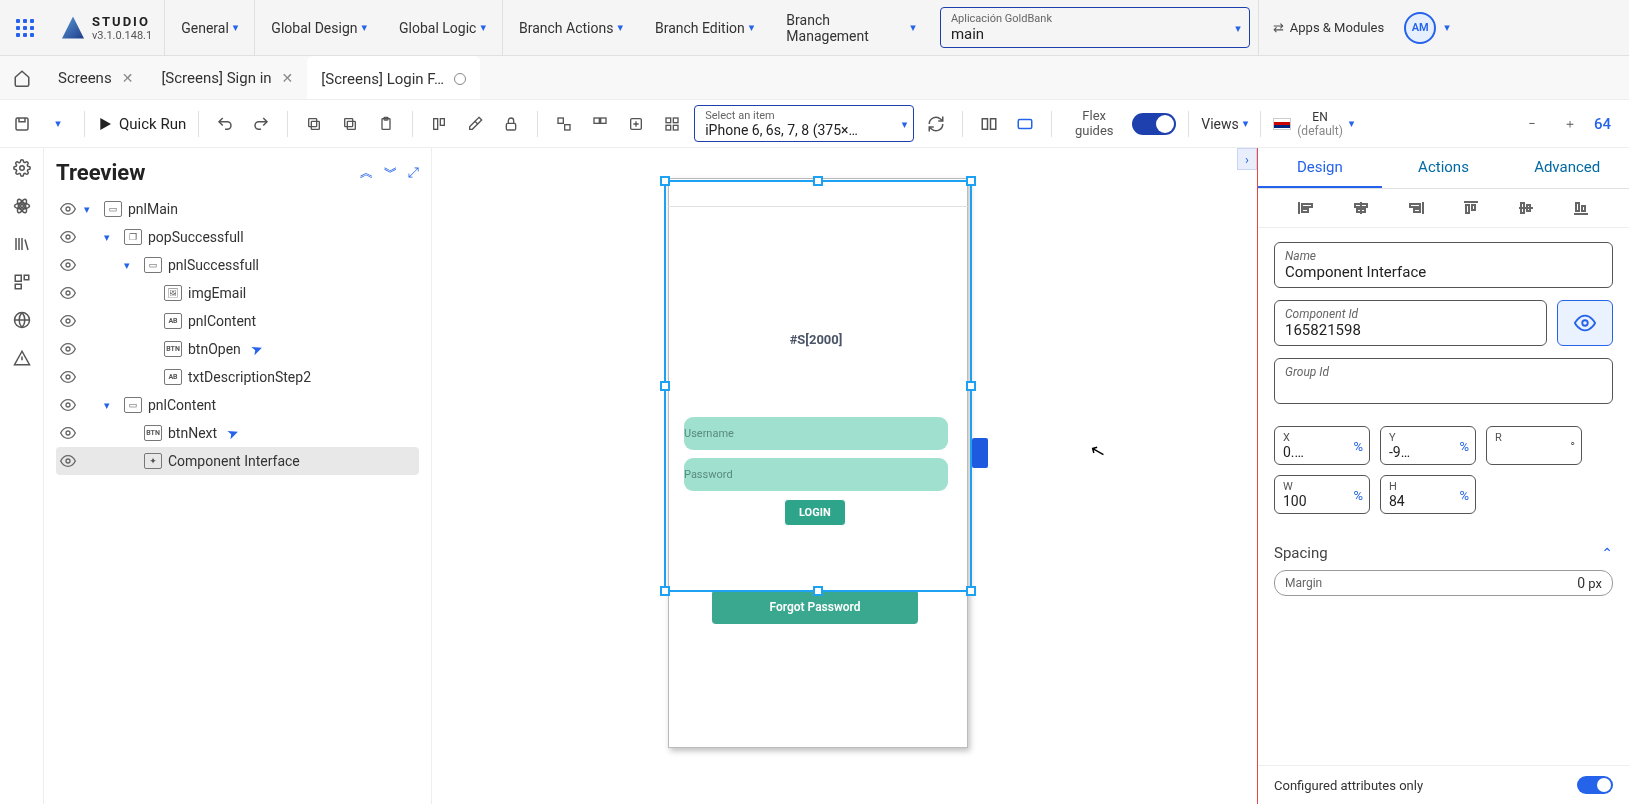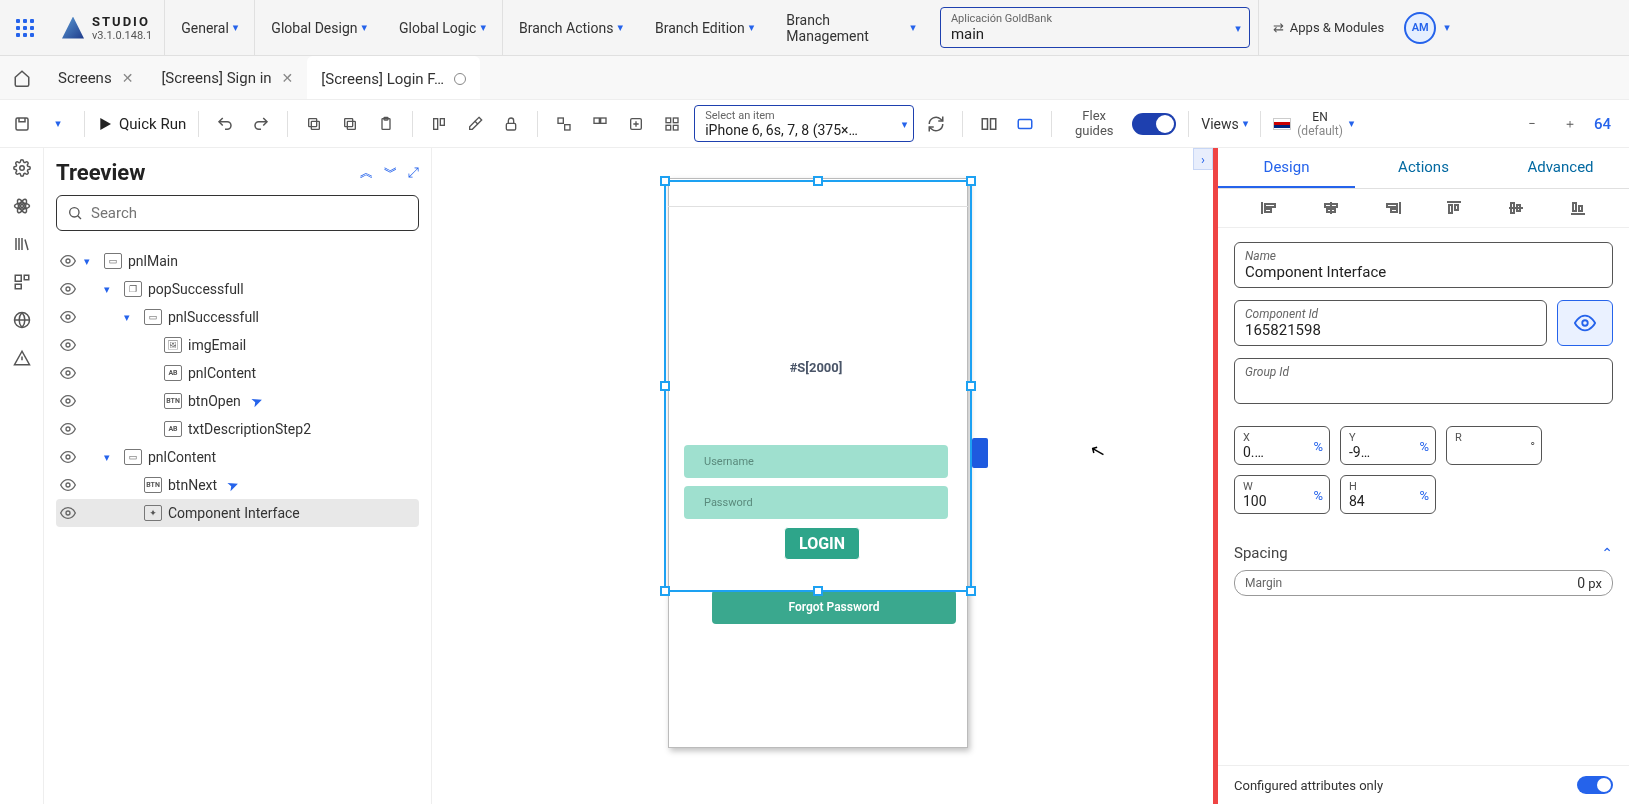--- a/index.html
+++ b/index.html
@@ -82,33 +82,33 @@
 .sel-handle { position: absolute; width: 10px; height: 10px; background: #fff; border: 2px solid #1da1f2; }
 .sel-box .h-tl { top: -6px; left: -6px; }
 .sel-box .h-tr { top: -6px; right: -6px; }
 .sel-box .h-bl { bottom: -6px; left: -6px; }
 .sel-box .h-br { bottom: -6px; right: -6px; }
 .sel-box .h-tc { top: -6px; left: 50%; margin-left: -5px; }
 .sel-box .h-bc { bottom: -6px; left: 50%; margin-left: -5px; }
 .sel-box .h-ml { top: 50%; left: -6px; margin-top: -5px; }
 .sel-box .h-mr { top: 50%; right: -6px; margin-top: -5px; }
 .blue-tab { position: absolute; left: 540px; top: 290px; width: 16px; height: 30px; background: #1e5adf; border-radius: 2px; }
-.login-stack { position: absolute; left: 252px; top: 272px; width: 264px; }
+.login-stack { position: absolute; left: 252px; top: 244px; width: 264px; }
 .ph-title { text-align: center; font-size: 13px; font-weight: 700; color: #4a5568; margin-bottom: 70px; margin-top: -60px; }
-.input-field { background: #9fe0cf; border-radius: 4px; padding: 10px 20px; font-size: 11px; color: #5a8a7c; margin-bottom: 8px; }
-.login-btn { background: #2ea58a; color: #fff; font-size: 16px; font-weight: 700; padding: 6px 14px; border-radius: 4px; display: inline-block; margin-left: 100px; border: 1px solid #fff; }
-.forgot-btn { position: absolute; left: 280px; top: 442px; width: 244px; background: #3aa88e; color: #fff; font-size: 12px; font-weight: 600; text-align: center; padding: 10px 0; border-radius: 4px; }
+.input-field { background: #9fe0cf; border-radius: 9px; padding: 10px 0; font-size: 11px; color: #5a8a7c; margin-bottom: 8px; }
+.login-btn { background: #2ea58a; color: #fff; font-size: 11px; font-weight: 700; padding: 6px 14px; border-radius: 4px; display: inline-block; margin-left: 100px; border: 1px solid #fff; }
+.forgot-btn { position: absolute; left: 280px; top: 442px; width: 206px; background: #3aa88e; color: #fff; font-size: 12px; font-weight: 600; text-align: center; padding: 10px 0; border-radius: 4px; }
 .device-top { position: absolute; left: 236px; top: 58px; width: 300px; height: 1px; background: #e0e0e0; }
 .cursor-img { position: absolute; left: 658px; top: 292px; font-size: 18px; color: #000; transform: rotate(-15deg); }
 
 
 .right-collapse { position: absolute; right: 0; top: 0; width: 20px; height: 22px; background: #e8eefc; color: #2563eb; display: flex; align-items: center; justify-content: center; border: 1px solid #c7d6f5; cursor: pointer; z-index: 5; }
 
 
-.props-panel { width: 416px; border-left: 5px solid #ef4444; display: flex; flex-direction: column; position: relative; }
+.props-panel { width: 372px; border-left: 1px solid #ef4444; display: flex; flex-direction: column; position: relative; }
 .prop-tabs { display: flex; border-bottom: 1px solid #e0e0e0; }
 .prop-tab { flex: 1; text-align: center; padding: 10px 0; font-size: 15px; color: #0369a1; cursor: pointer; }
 .prop-tab.active { color: #2563eb; border-bottom: 2px solid #2563eb; }
 .align-row { display: flex; justify-content: space-around; padding: 10px 20px; border-bottom: 1px solid #eee; }
 .align-ic { width: 20px; height: 18px; cursor: pointer; display: flex; align-items: center; justify-content: center; }
 .align-ic svg { stroke: #666; }
 
 .prop-body { flex: 1; overflow-y: auto; padding: 14px 16px; }
 .field-row { display: flex; gap: 10px; margin-bottom: 12px; align-items: stretch; }
 .styled-input { border: 1.5px solid #555; border-radius: 6px; padding: 6px 10px; flex: 1; display: flex; flex-direction: column; min-width: 0; }
@@ -409,27 +409,20 @@
   </div>
 
   <div class="tree-panel">
     <div class="tree-header">
       <div class="tree-title">Treeview</div>
       <div class="tree-ctrls">
         <span class="ic">︽</span>
         <span class="ic">︾</span>
         <span class="ic">⤢</span>
       </div>
-    </div>
-    <div class="search-box">
-      <svg width="16" height="16" viewBox="0 0 24 24" fill="none" stroke="#555" stroke-width="2">
-          <circle cx="11" cy="11" r="7"></circle>
-          <path d="M21 21l-5-5"></path>
-        </svg>
-      <input placeholder="Search" style="">
     </div>
     <div class="tree-list" id="tree-list">
         <div class="tree-row">
           <span class="eye">
             <svg width="16" height="16" viewBox="0 0 24 24" fill="none" stroke="#666" stroke-width="2">
               <path d="M1 12s4-8 11-8 11 8 11 8-4 8-11 8S1 12 1 12z"></path>
               <circle cx="12" cy="12" r="3"></circle>
             </svg>
           </span>
           <span class="arrow">▾</span>

